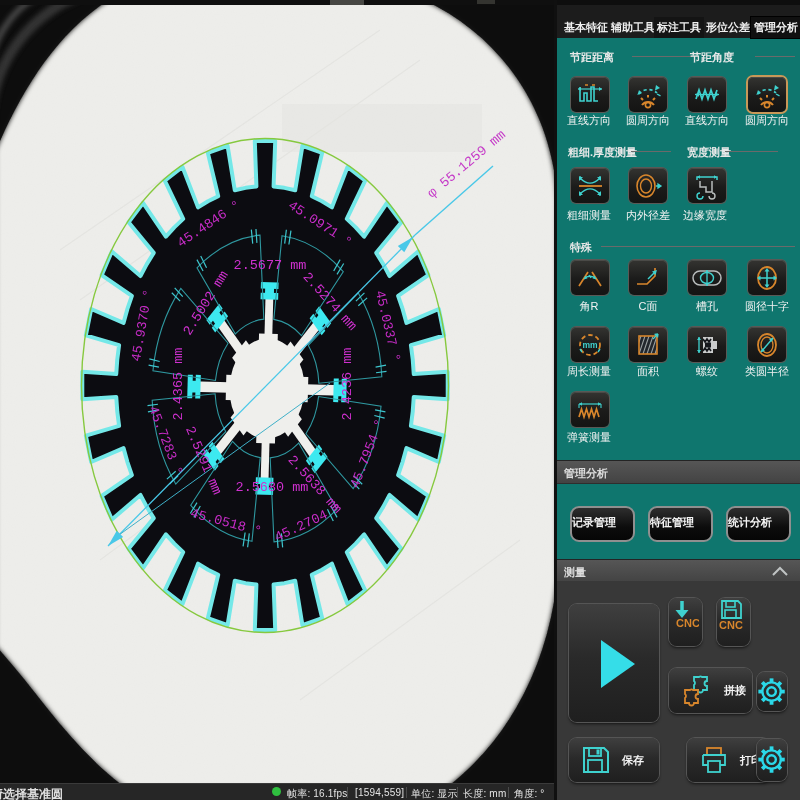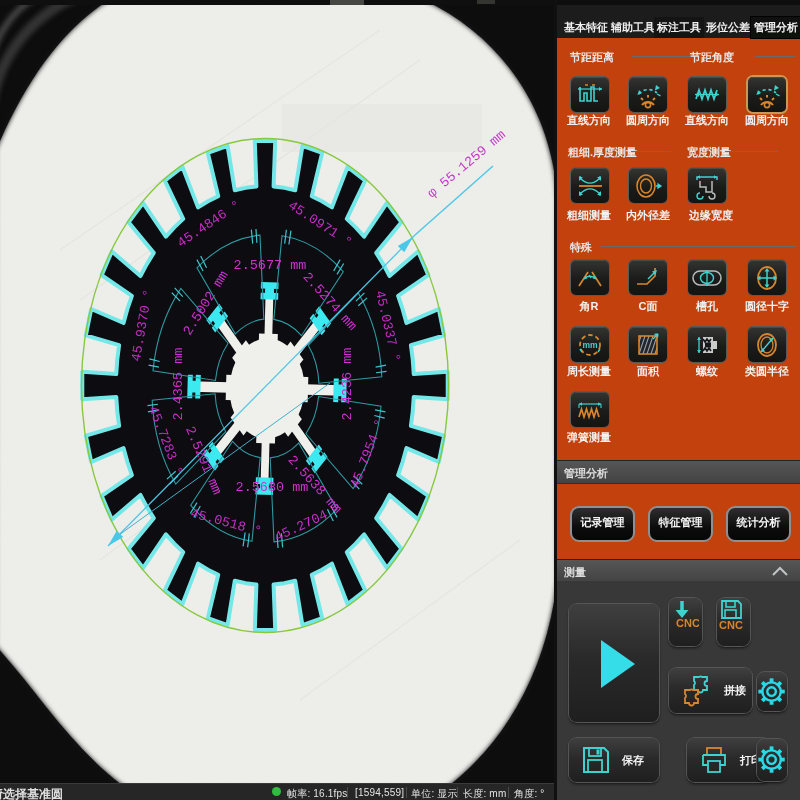--- a/index.html
+++ b/index.html
@@ -1,39 +1,39 @@
 <!DOCTYPE html>
 <html><head><meta charset="utf-8"><style>
 html,body{margin:0;padding:0;width:800px;height:800px;overflow:hidden;background:#0b0b0b;
 font-family:"Liberation Sans",sans-serif;}
 #cam{position:absolute;left:0;top:0;width:554px;height:784px;overflow:hidden;}
 #status{position:absolute;left:0;top:783px;width:554px;height:17px;background:#262626;
 border-top:1px solid #3a3a3a;color:#e4e4e4;font-size:11px;}
 #status .lft{position:absolute;left:-9px;top:2px;font-weight:bold;font-size:12px;color:#e0e0e0;}
 #status .itm{position:absolute;top:3px;white-space:nowrap;font-size:10px;letter-spacing:0.2px;}
 #status .sep{position:absolute;top:3px;width:1px;height:11px;background:#4a4a4a;}
-#panel{position:absolute;left:554px;top:0;width:246px;height:800px;background:#c2410c;
+#panel{position:absolute;left:554px;top:0;width:246px;height:800px;background:#0f766e;
 border-left:3px solid #101010;color:#e8e8e8;box-sizing:border-box;}
 #tabs{position:absolute;left:0;top:0;width:243px;height:33px;background:#1c1c1c;
 border-top:5px solid #0e0e0e;}
 .tab{position:absolute;top:12px;font-size:11px;font-weight:bold;color:#f0f0f0;padding:3px 2px;
 white-space:nowrap;}
 .tab.dark{background:#141414;padding:3px 3px;margin-left:-3px;}
 .tab.seltab{background:#101010;padding:3px 3px;margin-left:-3px;box-shadow:0 0 0 1px #000;}
 .shdr{position:absolute;font-size:11px;font-weight:bold;color:#e8e8e8;white-space:nowrap;}
 .sline{position:absolute;height:1px;background:#6a6a6a;}
 .pbtn{position:absolute;border-radius:5px;background:linear-gradient(#343431,#1b1b1a 55%,#141413);
 box-shadow:0 0 0 1px #595956, inset 0 1px 0 #4a4a47;display:flex;align-items:center;justify-content:center;}
 .pbtn.sel{box-shadow:0 0 0 2px #c89858, inset 0 1px 0 #4a4a47;}
-.plab{position:absolute;font-size:11px;font-weight:bold;color:#f2f2f2;text-align:center;white-space:nowrap;}
+.plab{position:absolute;font-size:11px;font-weight:normal;color:#f2f2f2;text-align:center;white-space:nowrap;}
 .strip{position:absolute;left:0;width:243px;height:22px;background:linear-gradient(#565656,#434343);
 border-top:1px solid #242424;border-bottom:1px solid #2e2e2e;}
 .strip span{position:absolute;left:7px;top:5px;font-size:11px;font-weight:bold;color:#dcdcdc;}
 .gbtn{position:absolute;border-radius:9px;background:linear-gradient(#2e2e2e,#0c0c0c 60%,#060606);
-border:2px solid #8f8f8f;text-align:center;font-size:11px;font-weight:bold;color:#f4f4f4;}
+border:2px solid #8f8f8f;font-size:11px;font-weight:bold;color:#f4f4f4;}
 #meas{position:absolute;left:0px;top:581px;width:243px;height:219px;background:#383838;}
 .mbtn{position:absolute;border-radius:8px;background:linear-gradient(#3f3f3f,#2a2a2a 45%,#1f1f1f);
 box-shadow:0 0 0 1px #555, 0 2px 3px #151515;}
 .mbtn.hz{display:flex;align-items:center;}
 .mbtn.hz svg{margin-left:12px;}
 .mbtn.ctr{display:flex;align-items:center;justify-content:center;}
 .mlab{font-size:11px;font-weight:bold;color:#f4f4f4;margin-left:11px;}
 </style></head><body>
 <div id="cam"><svg width="557" height="784" viewBox="0 0 557 784">
       <defs>
@@ -285,21 +285,21 @@
     <div class="plab" style="left:51px;top:208px;width:80px">内外径差</div>
     <div class="pbtn" style="left:131px;top:168px;width:38px;height:35px">
       <svg width="30" height="28" viewBox="0 0 30 28">
         <path d="M5 8 v-3 h20 v3" fill="none" stroke="#3fd2cf" stroke-width="1.5"></path>
         <path d="M5 5 l3 -1.8 v3.6 Z M25 5 l-3 -1.8 v3.6 Z" fill="#3fd2cf"></path>
         <path d="M8 9 v6 h6 v5 h6 v-11" fill="none" stroke="#b8bcbc" stroke-width="1.5"></path>
         <path d="M8 21 a3 3 0 1 0 3 3" fill="none" stroke="#3fd2cf" stroke-width="1.4"></path>
         <path d="M20 21 a3 3 0 1 1 -3 3" fill="none" stroke="#b8bcbc" stroke-width="1.4"></path>
       </svg>
     </div>
-    <div class="plab" style="left:114px;top:208px;width:80px">边缘宽度</div>
+    <div class="plab" style="left:108px;top:208px;width:80px">边缘宽度</div>
     <div class="shdr" style="left:13px;top:240px">特殊</div>
     <div class="sline" style="left:44px;top:246px;width:194px"></div>
     <div class="pbtn" style="left:14px;top:260px;width:38px;height:35px">
       <svg width="30" height="28" viewBox="0 0 30 28">
         <path d="M4 22 L13 8 M17 8 L26 22" stroke="#d8862c" stroke-width="1.7"></path>
         <path d="M9 15 a8 8 0 0 1 12 0" fill="none" stroke="#3fd2cf" stroke-width="1.5"></path>
         <path d="M9 15 l1.5 -3.5 l2 3 Z M21 15 l-1.5 -3.5 l-2 3 Z" fill="#3fd2cf"></path>
         <path d="M14 11 l2 3" stroke="#3fd2cf" stroke-width="1.3"></path>
       </svg>
     </div>

